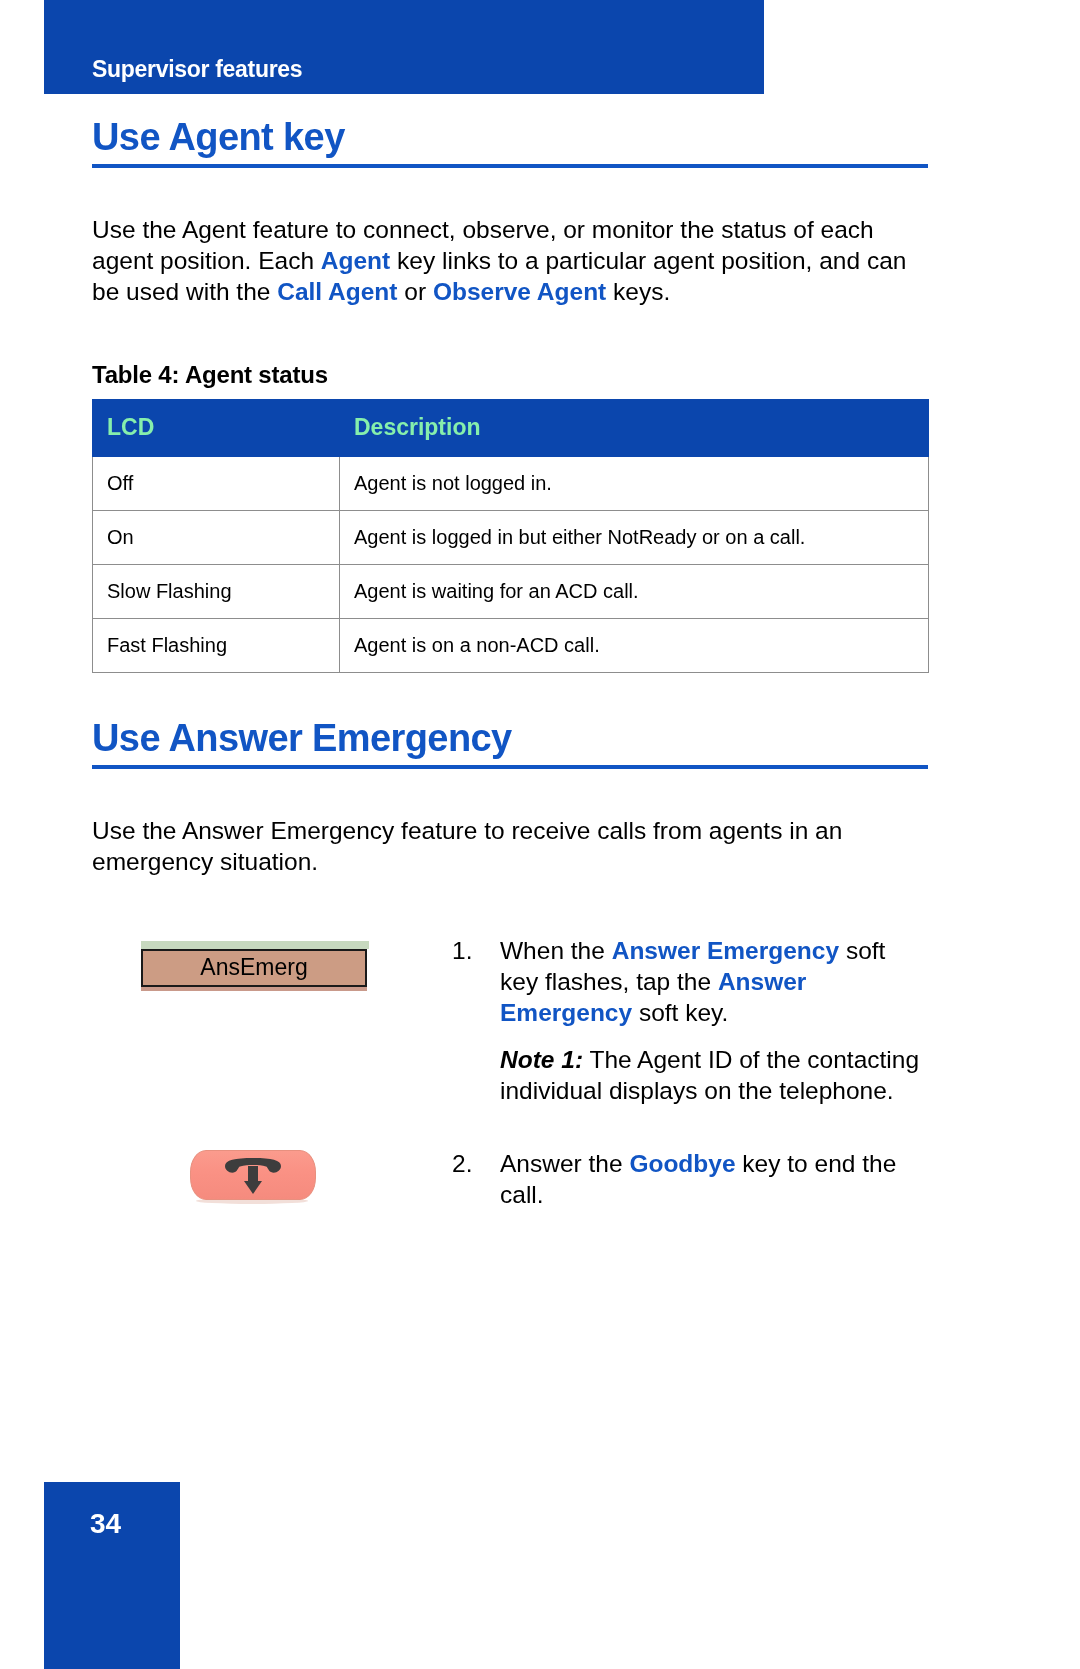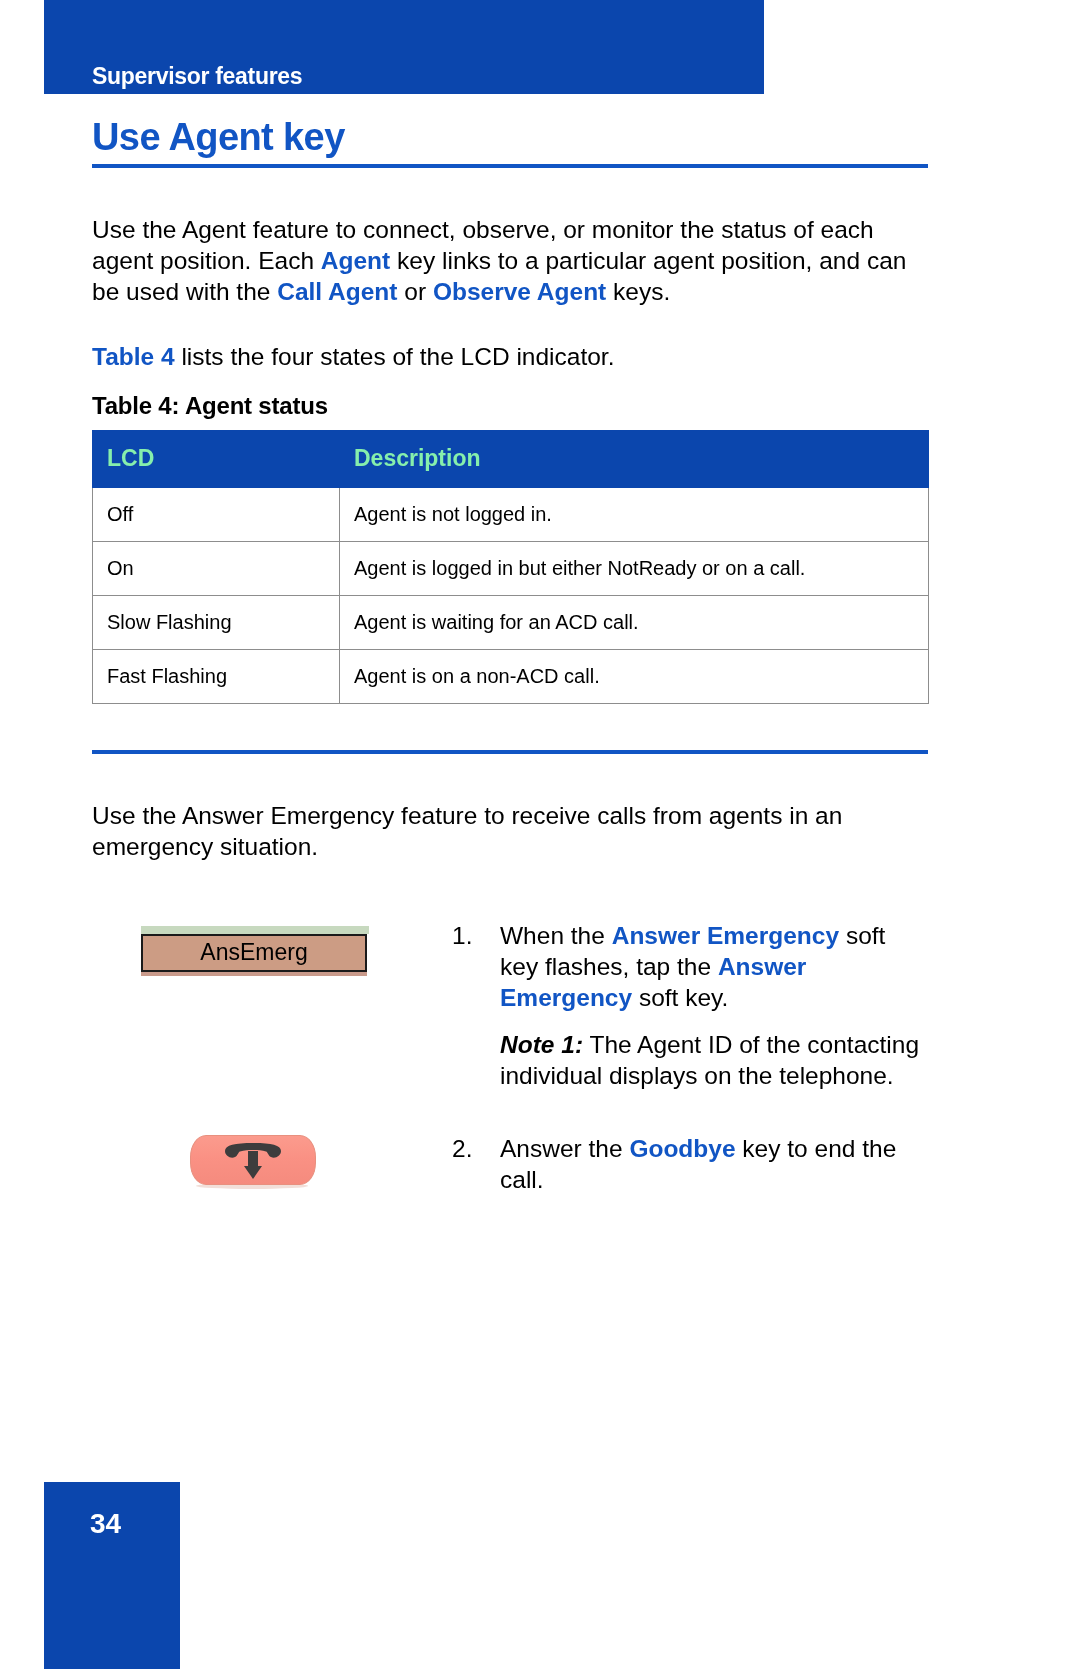--- a/index.html
+++ b/index.html
@@ -21,21 +21,21 @@
     position: absolute;
     left: 44px;
     top: 0;
     width: 720px;
     height: 94px;
     background: #0b46ad;
   }
   .header-banner-text {
     position: absolute;
     left: 48px;
-    bottom: 4px;
+    bottom: 11px;
     color: #ffffff;
     font-size: 23px;
     font-weight: bold;
     letter-spacing: -0.3px;
   }
 
   
   .content {
     position: absolute;
     left: 92px;
@@ -257,21 +257,20 @@
 
   <h1 class="section-heading">Use Agent key</h1>
   <div class="heading-rule"></div>
 
   <div class="gap-lg"></div>
 
   <p class="body-text"><span>Use the Agent feature to connect, observe, or monitor the status of each agent position. Each </span><span class="blue-bold">Agent</span><span> key links to a particular agent position, and can be used with the </span><span class="blue-bold">Call Agent</span><span> or </span><span class="blue-bold">Observe Agent</span><span> keys.</span></p>
 
   <div class="gap-md"></div>
 
-  <p class="body-text"><span class="blue-bold-link">Table 4</span><span> lists the four states of the LCD indicator.</span></p>
 
   <div class="gap-sm"></div>
 
   <div class="table-caption">Table 4: Agent status</div>
 
   <table class="agent-table">
     <colgroup>
         <col class="c1">
         <col class="c2">
       </colgroup>
@@ -296,20 +295,21 @@
       </tr>
       <tr>
         <td>Fast Flashing</td>
         <td>Agent is on a non-ACD call.</td>
       </tr>
     </tbody>
   </table>
 
   <div class="gap-lg"></div>
 
+  <h1 class="section-heading">Use Answer Emergency</h1>
   <div class="heading-rule"></div>
 
   <div class="gap-lg"></div>
 
   <p class="body-text">Use the Answer Emergency feature to receive calls from agents in an emergency situation.</p>
 
   <div class="gap-xl"></div>
 
   <div class="steps-area">
 

